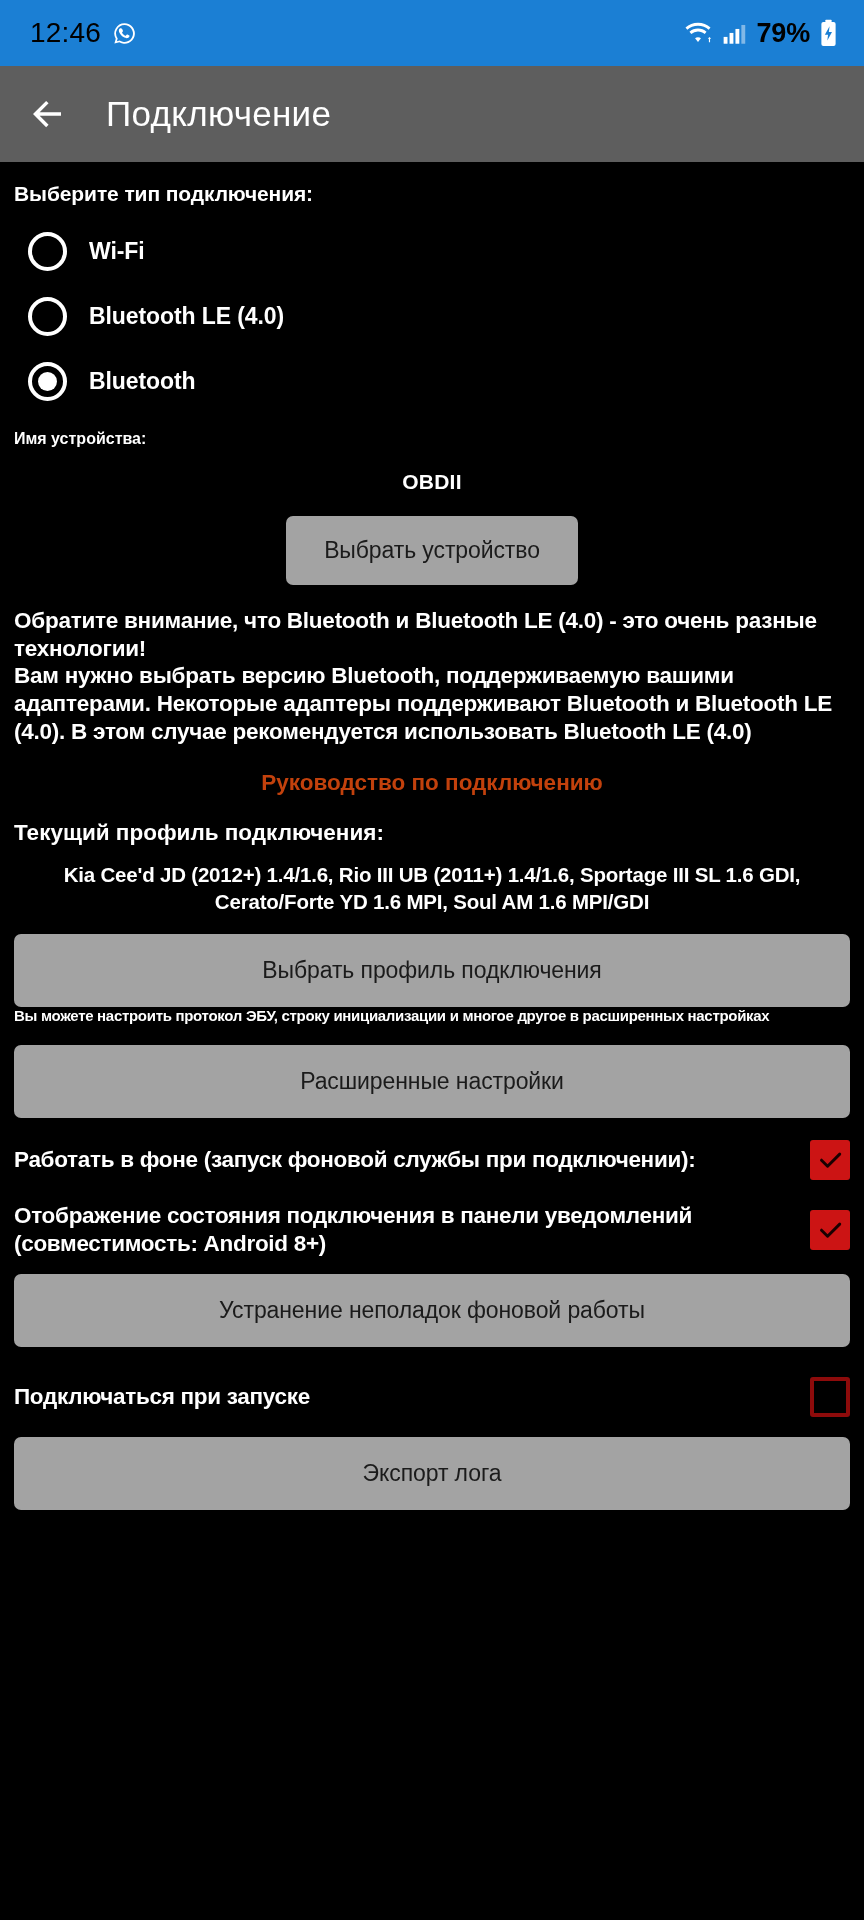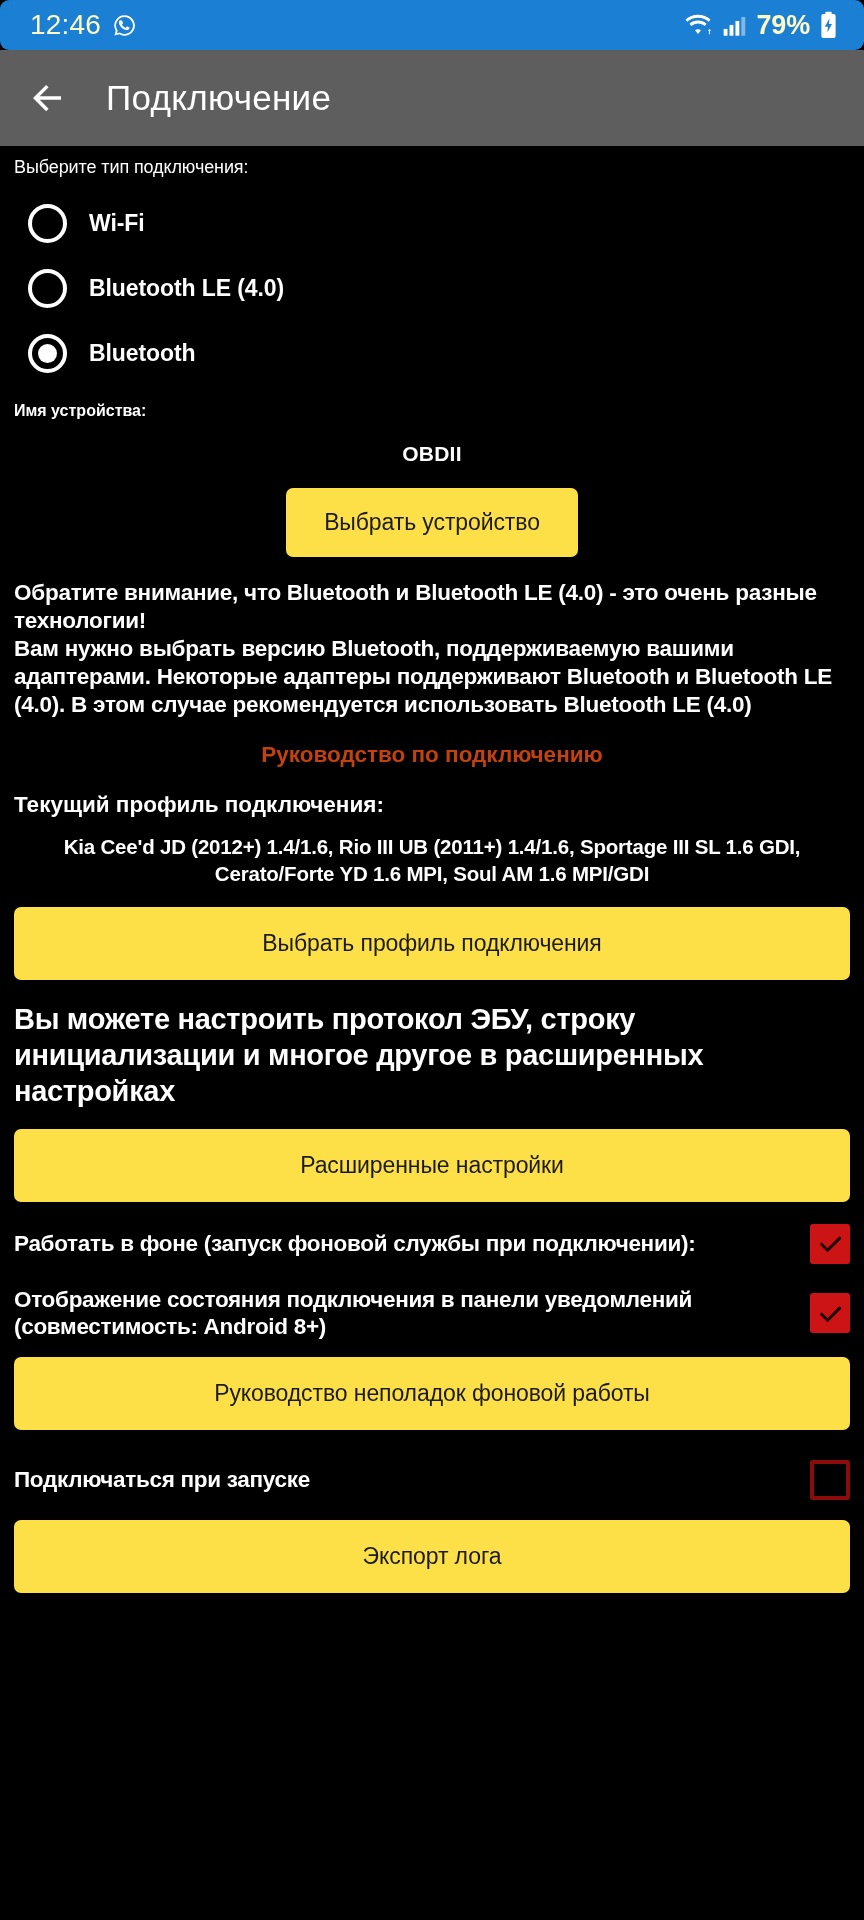--- a/index.html
+++ b/index.html
@@ -6,28 +6,27 @@
   html, body {
     width: 864px;
     height: 1920px;
     background: #000000;
     font-family: "Liberation Sans", sans-serif;
     overflow: hidden;
   }
 
   
   .status-bar {
-    height: 50px;
+    height: 66px;
     background: #1b7fd4;
     display: flex;
     align-items: center;
     justify-content: space-between;
     padding: 0 26px 0 30px;
-    color: #fef9c3;
-    border-radius: 9px;
+    color: #000000;
   }
   .status-left {
     display: flex;
     align-items: center;
     gap: 11px;
   }
   .status-clock {
     font-size: 28px;
     font-weight: 500;
     letter-spacing: 0.2px;
@@ -60,24 +59,24 @@
     font-weight: 400;
     letter-spacing: 0.3px;
   }
 
   
   .content {
     padding: 0 14px;
     color: #ffffff;
   }
   .section-label {
-    font-size: 18px;
-    font-weight: normal;
+    font-size: 21px;
+    font-weight: bold;
     line-height: 1.22;
-    padding-top: 11px;
+    padding-top: 19px;
     letter-spacing: -0.1px;
   }
 
   
   .radio-group { margin-top: 12px; }
   .radio-row {
     display: flex;
     align-items: center;
     gap: 22px;
     height: 65px;
@@ -118,21 +117,21 @@
     text-align: center;
     font-size: 21px;
     font-weight: bold;
     margin-top: 22px;
     letter-spacing: 0.2px;
   }
 
   
   .btn {
     display: block;
-    background: #fde047;
+    background: #a3a3a3;
     color: #1b1b1b;
     border: none;
     border-radius: 7px;
     font-family: "Liberation Sans", sans-serif;
     font-size: 23px;
     font-weight: 400;
     cursor: pointer;
     letter-spacing: -0.1px;
   }
   .btn-device {
@@ -175,24 +174,23 @@
   .profile-value {
     font-size: 20.5px;
     font-weight: bold;
     text-align: center;
     line-height: 1.3;
     margin-top: 16px;
     padding: 0 4px;
     letter-spacing: -0.2px;
   }
   .hint {
-    font-size: 29px;
+    font-size: 15px;
     font-weight: bold;
     line-height: 1.24;
-    margin-top: 22px;
     letter-spacing: -0.3px;
   }
 
   
   .check-row {
     display: flex;
     align-items: center;
     justify-content: space-between;
     gap: 12px;
     margin-top: 22px;
@@ -327,21 +325,21 @@
 
   <div class="check-row">
     <span class="check-text">Отображение состояния подключения в панели уведомлений (совместимость: Android 8+)</span>
     <span class="checkbox checked">
       <svg class="check-mark" viewBox="0 0 24 24">
         <path d="M4 12.6l5.4 5.4L20.2 7.2" stroke="#1a0000" stroke-width="2.6" fill="none" stroke-linecap="round" stroke-linejoin="round"></path>
       </svg>
     </span>
   </div>
 
-  <button class="btn btn-wide btn-trouble">Руководство неполадок фоновой работы</button>
+  <button class="btn btn-wide btn-trouble">Устранение неполадок фоновой работы</button>
 
   <div class="check-row row-startup">
     <span class="check-text">Подключаться при запуске</span>
     <span class="checkbox unchecked"></span>
   </div>
 
   <button class="btn btn-wide btn-export">Экспорт лога</button>
 
 </div>
 

